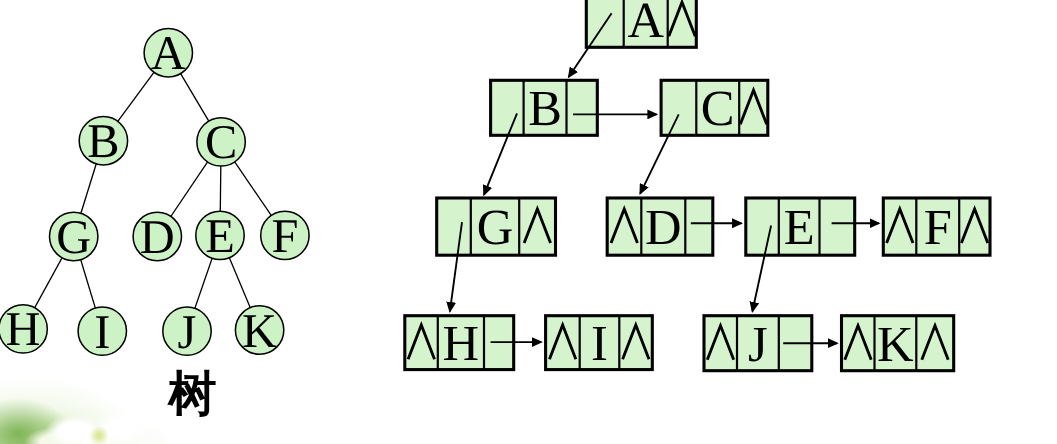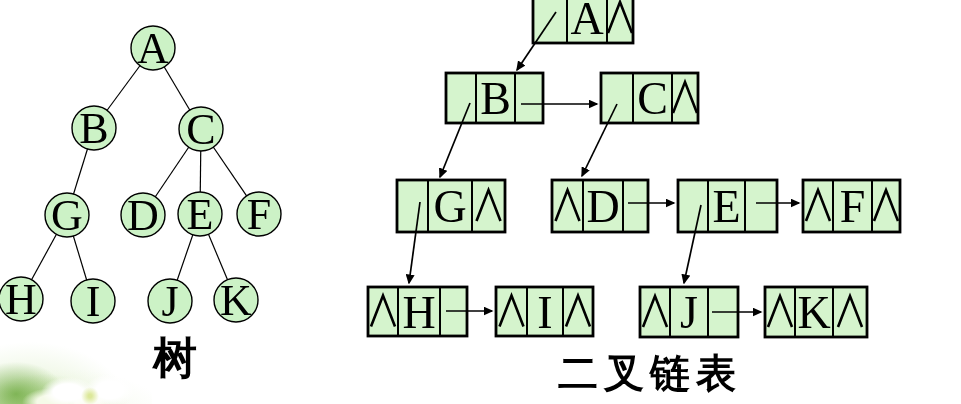--- a/index.html
+++ b/index.html
@@ -182,14 +182,13 @@
         <line x1="628" y1="203" x2="674" y2="203" stroke="#000000" stroke-width="1.7" marker-end="url(#arrowhead)"></line>
         <line x1="701" y1="205" x2="684" y2="283" stroke="#000000" stroke-width="1.7" marker-end="url(#arrowhead)"></line>
         <line x1="756" y1="203" x2="799" y2="203" stroke="#000000" stroke-width="1.7" marker-end="url(#arrowhead)"></line>
         <line x1="420" y1="202" x2="409" y2="283" stroke="#000000" stroke-width="1.7" marker-end="url(#arrowhead)"></line>
         <line x1="446" y1="311" x2="492" y2="311" stroke="#000000" stroke-width="1.7" marker-end="url(#arrowhead)"></line>
         <line x1="712" y1="312" x2="761" y2="312" stroke="#000000" stroke-width="1.7" marker-end="url(#arrowhead)"></line>
       </g>
   </svg>
 
   <div class="caption caption-tree">树</div>
-  <div class="caption caption-list">二叉链表</div>
 </div>
 
 </body></html>

